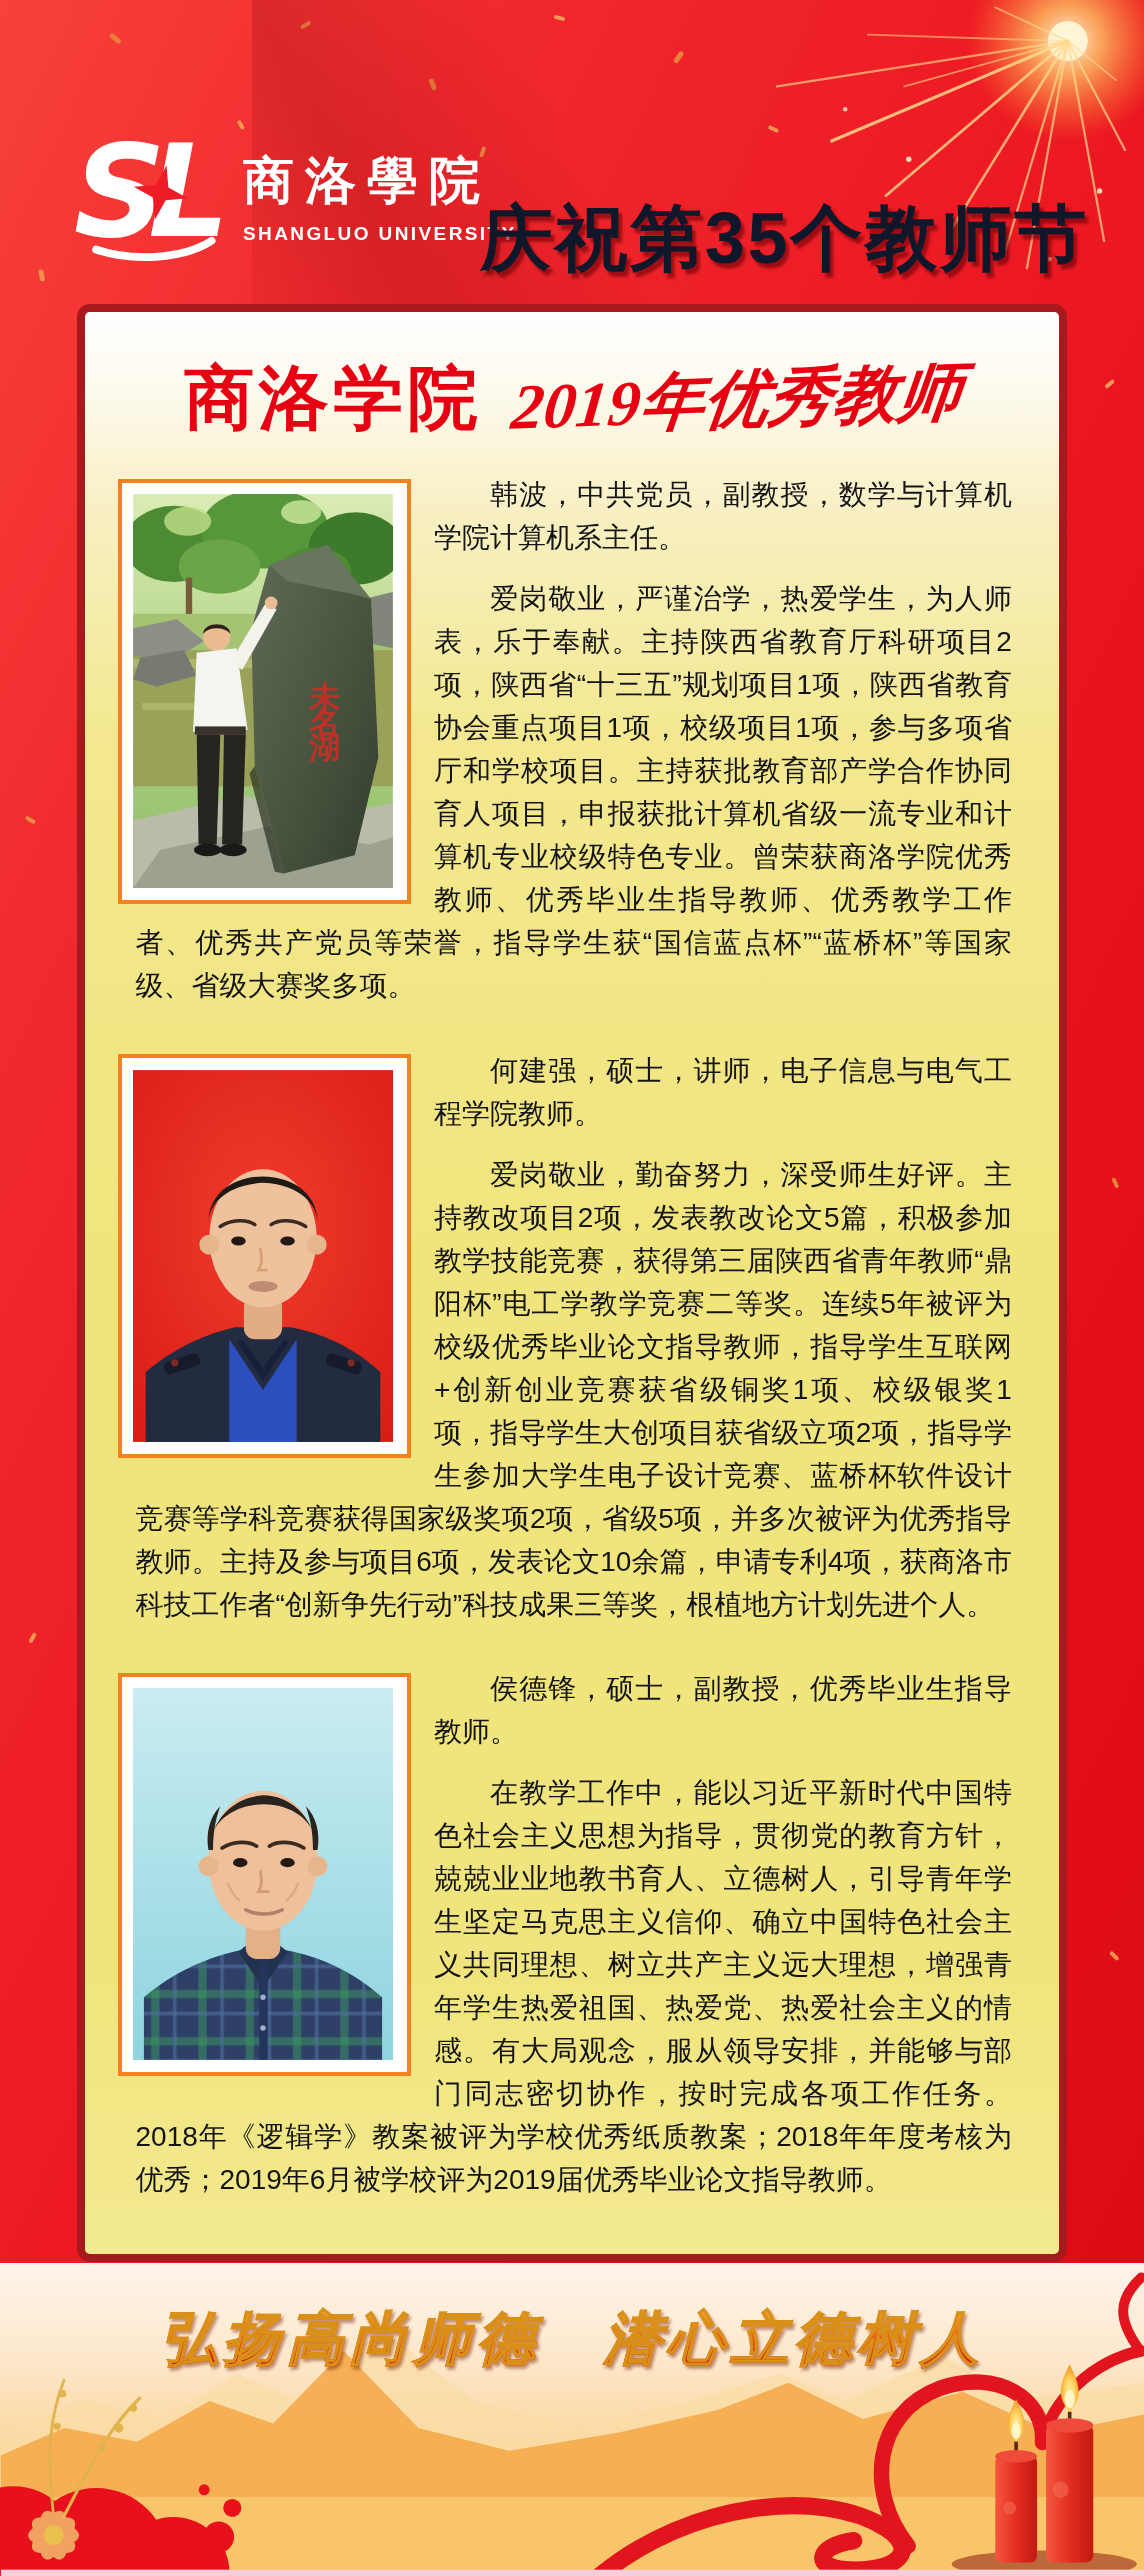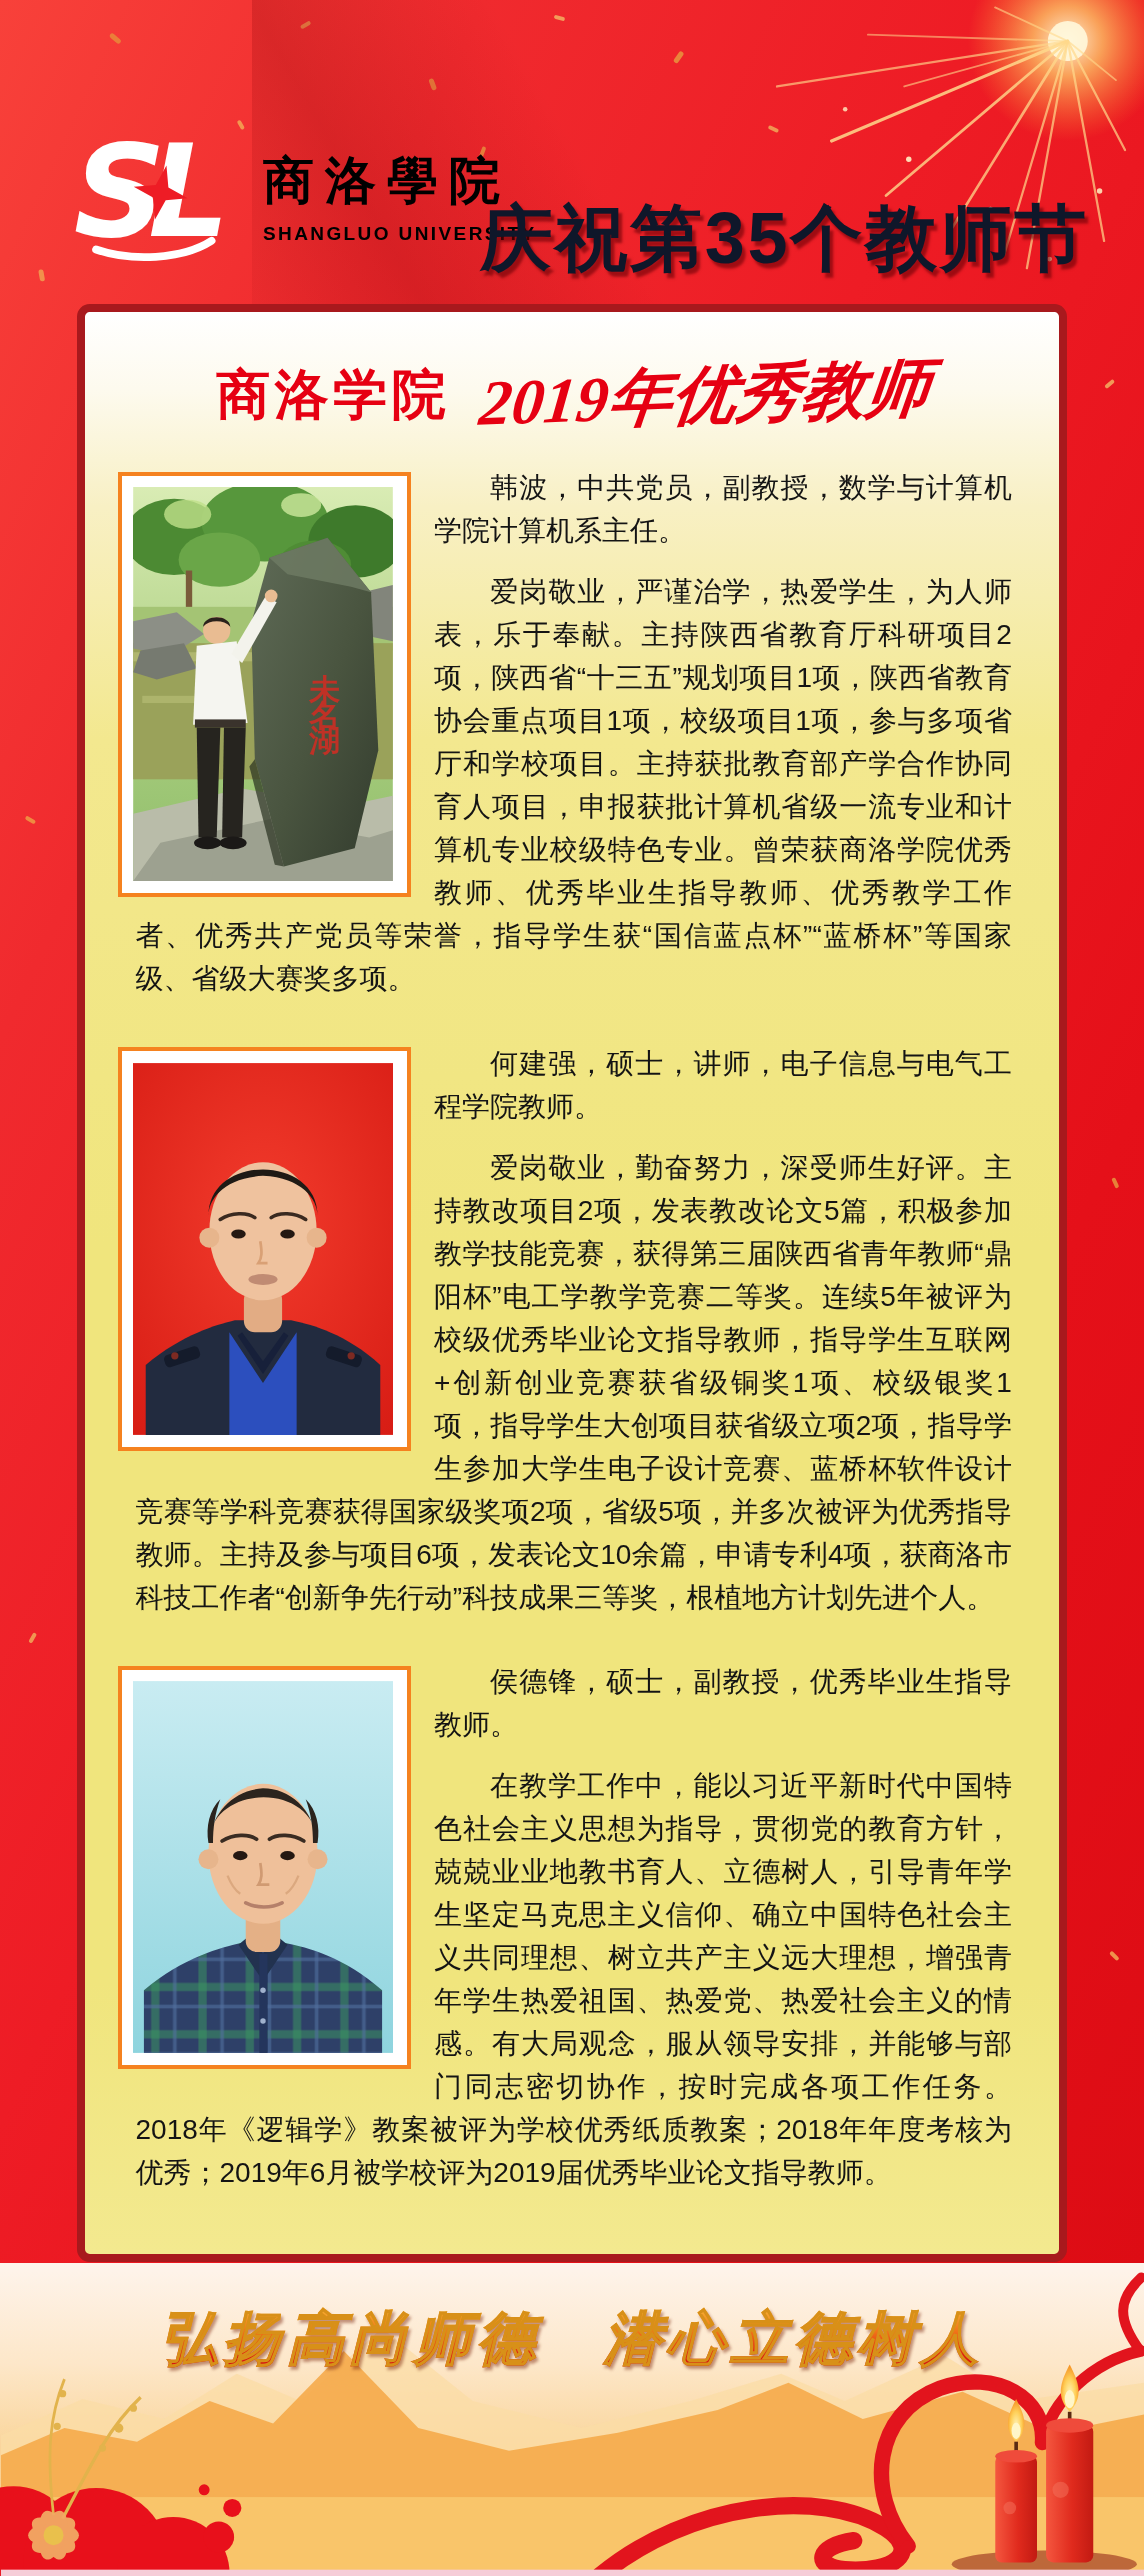--- a/index.html
+++ b/index.html
@@ -10,34 +10,34 @@
   .red-bg{position:absolute;left:0;top:0;width:1145px;height:2264px;
     background:linear-gradient(115deg,#f8413a 0%,#f02a2e 22%,#ee1c25 45%,#e51019 75%,#dd0c14 100%);}
   .red-bg::after{content:"";position:absolute;left:22%;top:-12%;width:52%;height:70%;
     background:linear-gradient(60deg,transparent 34%,rgba(150,8,12,.28) 50%,transparent 66%);}
   .confetti{position:absolute;border-radius:2.7px;opacity:.85;}
 
   
   .header{position:absolute;left:75px;top:127px;right:45px;height:154px;}
   .logo{position:absolute;left:0;top:0;display:flex;align-items:center;}
   .logo-mark{width:168px;height:138px;}
-  .logo-text{margin-left:20px;color:#000000;}
+  .logo-text{color:#ffffff;}
   .logo-cn{font-size:51px;font-weight:bold;letter-spacing:11px;font-family:"Liberation Serif",serif;}
   .logo-en{font-size:19px;font-weight:bold;letter-spacing:2.4px;margin-top:7.3px;text-align:right;}
   .banner-title{position:absolute;right:11px;top:64px;font-size:72px;font-weight:900;color:#0f172a;
     letter-spacing:2.7px;text-shadow:3.6px 4.5px 2.7px rgba(105,0,6,.6);}
   .firework{position:absolute;right:0;top:0;width:427px;height:282px;pointer-events:none;}
 
   
   .card{position:absolute;left:77px;top:304px;width:990px;height:1958px;box-sizing:border-box;
     border:8.2px solid #a8191d;border-radius:12.7px;overflow:hidden;
     background:linear-gradient(180deg,#ffffff 0%,#fdfaee 4%,#f8f0c4 10%,#f3e88f 22%,#f0e57d 48%,#f0e57d 86%,#f3e98f 100%);
     padding:31px 16.4px 0 18px;}
   .card-title{text-align:center;margin:9px 0 27px;white-space:nowrap;}
-  .t-school{font-size:54px;font-weight:900;color:#e60012;letter-spacing:4.5px;vertical-align:middle;font-family:Liberation Mono, monospace;}
+  .t-school{font-size:70px;font-weight:900;color:#e60012;letter-spacing:4.5px;vertical-align:middle;font-family:Liberation Mono, monospace;}
   .t-script{display:inline-block;font-size:64px;font-weight:bold;font-style:italic;color:#e60012;
     font-family:"Liberation Serif",serif;margin-left:27px;transform:skewX(-8deg) rotate(-2deg);vertical-align:middle;}
 
   .teacher{padding:0 12.7px 0 14.5px;margin-bottom:23.6px;}
   .teacher::after{content:"";display:block;clear:both;}
   .photo-frame{float:left;width:293px;box-sizing:border-box;border:4.5px solid #f5821f;background:#fff;
     padding:11.8px;margin:5.5px 23.6px 11px 0;position:relative;}
   .photo{position:relative;width:260px;overflow:hidden;}
   .photo svg{display:block;}
   .stone-text{position:absolute;top:162px;right:53px;writing-mode:vertical-rl;font-size:31px;line-height:31px;

